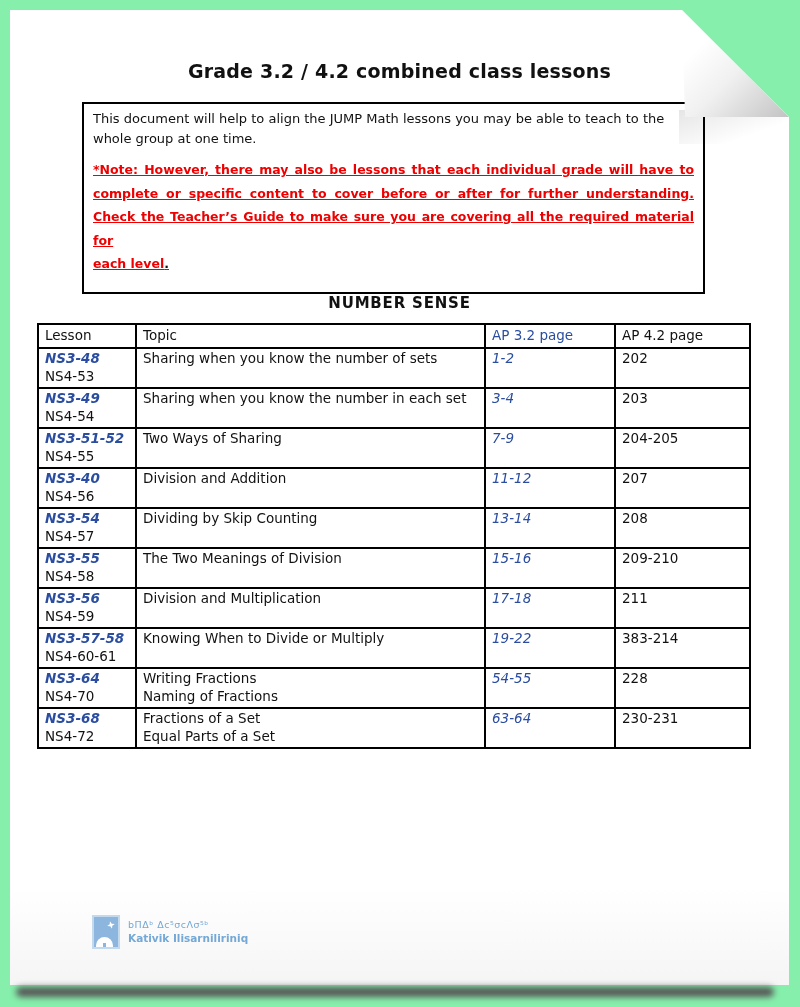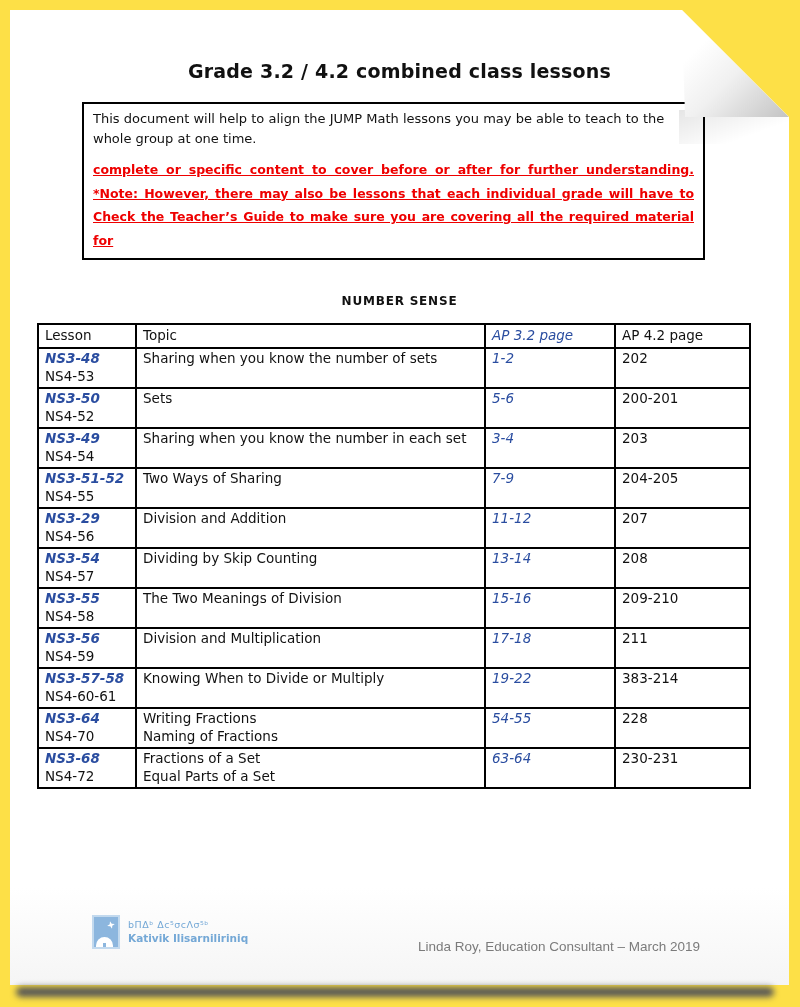--- a/index.html
+++ b/index.html
@@ -3,21 +3,21 @@
 <meta charset="utf-8">
 <style>
   :root{
     --blue:#2a4da0; --red:#ee0000; --ink:#111111;
     --logo-fill:#8cb6de; --logo-border:#c2d9ee; --logo-text:#74a8d6;
     --footer-gray:#7b7b7b;
   }
   *{margin:0;padding:0;box-sizing:border-box;}
   html,body{background:#000;}
   #stage{
-    position:relative;width:800px;height:1007px;background:#fde047;
+    position:relative;width:800px;height:1007px;background:#86efac;
     overflow:hidden;font-family:"DejaVu Sans",sans-serif;color:var(--ink);
   }
   
   #sheet{
     position:absolute;left:10px;top:10px;width:779px;height:975px;
     background:linear-gradient(#ffffff 0%,#ffffff 90%,#f5f5f5 100%);
     clip-path:polygon(0 0,672px 0,100% 107px,100% 100%,0 100%);
   }
   .fold{
     position:absolute;top:0;right:0;width:107px;height:107px;
@@ -32,49 +32,49 @@
     z-index:8;
   }
   
   .doc-title{
     position:absolute;top:50px;left:0;width:100%;text-align:center;
     font-size:19px;font-weight:600;letter-spacing:0.2px;
   }
   
   .note-box{
     position:absolute;left:72px;top:92px;width:623px;
-    border:2px solid #000;padding:5px 9px 6px 9px;background:#fff;
+    border:2px solid #000;padding:5px 9px 16px 9px;background:#fff;
   }
   .intro-par{font-size:13px;line-height:20px;white-space:pre-line;}
   .red-note{margin-top:9px;font-weight:bold;color:var(--red);font-size:12.5px;}
   .red-line{
     line-height:23.5px;text-align:justify;text-align-last:justify;
     text-decoration:underline;
   }
   .red-line-last{line-height:23.5px;text-decoration:underline;}
   .red-tail{color:#111;font-weight:bold;}
   
   .section-heading{
     position:absolute;top:284px;left:0;width:100%;text-align:center;
-    font-size:12px;font-weight:bold;letter-spacing:0.8px;
+    font-size:15px;font-weight:bold;letter-spacing:0.8px;
   }
   
   table.lessons{
     position:absolute;left:27px;top:313px;width:712px;
     border-collapse:collapse;table-layout:fixed;
     font-size:13.5px;
   }
   table.lessons th,table.lessons td{
     border:2px solid #000;vertical-align:top;padding:1px 10px 2px 6px;
     font-weight:normal;text-align:left;overflow:hidden;
   }
   table.lessons th{height:22px;line-height:19px;}
   table.lessons td{height:38px;line-height:17.5px;}
   th.topic-h{text-align:center;}
-  th.ap32-h{color:var(--blue);font-weight:bold;font-style:italic;}
+  th.ap32-h{color:var(--blue);font-weight:bold;}
   .lesson-blue,.ap32{color:var(--blue);font-weight:bold;font-style:italic;}
   .topic-cell{white-space:pre-line;margin-left:42px;}
   
   .logo{
     position:absolute;left:82px;top:905px;width:28px;height:34px;
     background:var(--logo-fill);border:2px solid var(--logo-border);
   }
   .logo .star{
     position:absolute;right:3px;top:4px;width:8px;height:8px;background:#fff;
     clip-path:polygon(50% 0,63% 37%,100% 50%,63% 63%,50% 100%,37% 63%,0 50%,37% 37%);
@@ -111,26 +111,27 @@
     <div class="fold-shadow"></div>
     <div class="fold"></div>
 
     <div class="doc-title">Grade 3.2 / 4.2 combined class lessons</div>
 
     <div class="note-box">
       <div class="intro-par">This document will help to align the JUMP Math lessons you may be able to teach to the whole group at one time.</div>
       <div class="red-note">
         <div>
 
+            <div class="red-line">*Note: However, there may also be lessons that each individual grade will have to</div>
+
             <div class="red-line">complete or specific content to cover before or after for further understanding.</div>
-
-            <div class="red-line">*Note: However, there may also be lessons that each individual grade will have to</div>
 
             <div class="red-line">Check the Teacher’s Guide to make sure you are covering all the required material for</div>
           </div>
+        <div class="red-line-last"><span>each level</span><span class="red-tail">.</span></div>
       </div>
     </div>
 
     <div class="section-heading">NUMBER SENSE</div>
 
     <table class="lessons">
       <colgroup>
         <col style="width:98px">
           <col style="width:349px">
           <col style="width:130px">
@@ -149,29 +150,20 @@
           <tr>
             <td>
               <div class="lesson-blue">NS3-48</div>
               <div>NS4-53</div>
             </td>
             <td class="topic-cell">Sharing when you know the number of sets</td>
             <td class="ap32">1-2</td>
             <td>202</td>
           </tr>
 
-          <tr>
-            <td>
-              <div class="lesson-blue">NS3-50</div>
-              <div>NS4-52</div>
-            </td>
-            <td class="topic-cell">Sets</td>
-            <td class="ap32">5-6</td>
-            <td>200-201</td>
-          </tr>
 
           <tr>
             <td>
               <div class="lesson-blue">NS3-49</div>
               <div>NS4-54</div>
             </td>
             <td class="topic-cell">Sharing when you know the number in each set</td>
             <td class="ap32">3-4</td>
             <td>203</td>
           </tr>
@@ -181,21 +173,21 @@
               <div class="lesson-blue">NS3-51-52</div>
               <div>NS4-55</div>
             </td>
             <td class="topic-cell">Two Ways of Sharing</td>
             <td class="ap32">7-9</td>
             <td>204-205</td>
           </tr>
 
           <tr>
             <td>
-              <div class="lesson-blue">NS3-29</div>
+              <div class="lesson-blue">NS3-40</div>
               <div>NS4-56</div>
             </td>
             <td class="topic-cell">Division and Addition</td>
             <td class="ap32">11-12</td>
             <td>207</td>
           </tr>
 
           <tr>
             <td>
               <div class="lesson-blue">NS3-54</div>
@@ -263,19 +255,18 @@
 
     <div class="logo">
       <div class="star"></div>
       <div class="dome"></div>
       <div class="door"></div>
     </div>
     <div class="logo-text">
       <div class="logo-syllabics">bΠΔᵇ Δc⁵σcΛσ⁵ᵇ</div>
       <div class="logo-latin">Kativik Ilisarniliriniq</div>
     </div>
-    <div class="credit">Linda Roy, Education Consultant – March 2019</div>
 
   </div>
 
   <div class="floor-shadow"></div>
 
 </div>
 
 </body></html>

